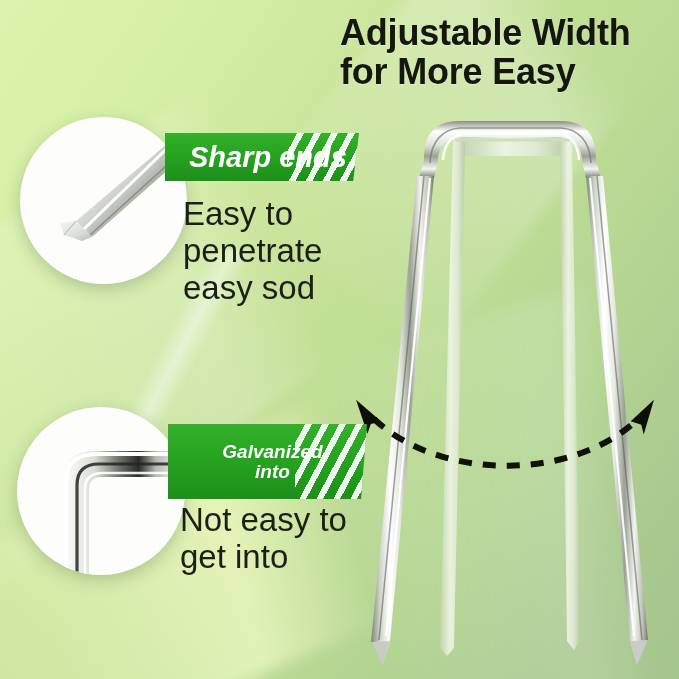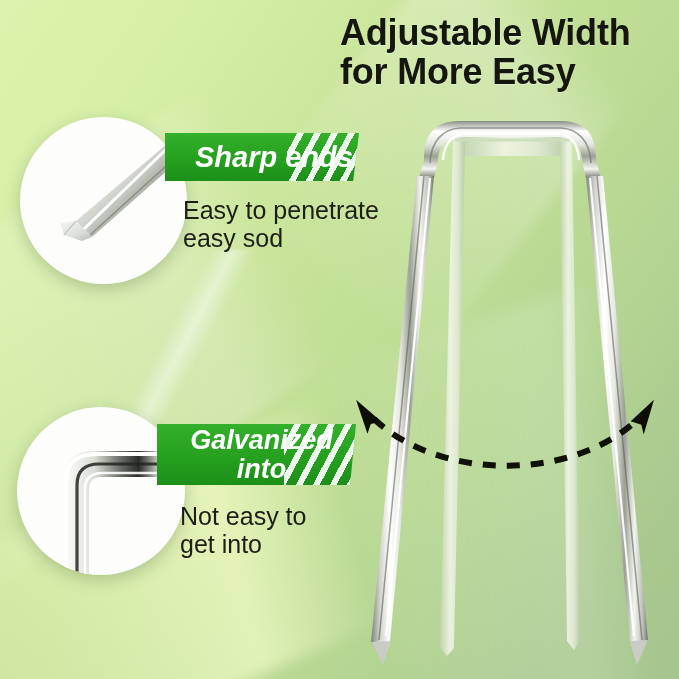--- a/index.html
+++ b/index.html
@@ -70,47 +70,47 @@
   
   .banner{
     position:absolute;
     background:linear-gradient(180deg,#34b02c 0%,#25a01f 55%,#1d8f1a 100%);
     color:#ffffff;
     font-style:italic;font-weight:700;
     display:flex;align-items:center;
     box-shadow:0 2px 5px rgba(60,90,40,.28);
     overflow:hidden;
   }
-  .banner .btext{position:relative;z-index:2;padding-left:30px;}
+  .banner .btext{position:relative;z-index:2;padding-left:24px;}
   .banner .stripes{
     position:absolute;right:0;top:0;bottom:0;width:72px;z-index:1;
     background:repeating-linear-gradient(
       118deg,
       rgba(255,255,255,0) 0px,
       rgba(255,255,255,0) 9px,
       rgba(255,255,255,.92) 9px,
       rgba(255,255,255,.92) 15px);
   }
   #banner-sharp{
     left:165px;top:133px;width:194px;height:48px;
     font-size:29px;
     clip-path:polygon(0 0, 100% 0, 97% 100%, 0 100%);
   }
   #banner-galv{
-    left:157px;top:424px;width:199px;height:61px;
-    font-size:27px;line-height:1.05;
+    left:168px;top:424px;width:199px;height:75px;
+    font-size:19px;line-height:1.05;
     clip-path:polygon(0 0, 100% 0, 97% 100%, 0 100%);
   }
   #banner-galv .btext{padding-left:10px;text-align:center;width:100%;box-sizing:border-box;}
   #banner-galv .btext .g2{display:block;}
 
   
   .caption{
     position:absolute;
-    font-size:25px;line-height:1.12;
+    font-size:33px;line-height:1.12;
     color:#1d1f16;font-weight:400;
   }
   #caption-sharp{left:183px;top:196px;width:210px;}
   #caption-galv{left:180px;top:502px;width:205px;}
   .caption .c2{display:block;}
 
   
   #staple-art{position:absolute;left:0;top:0;width:679px;height:679px;pointer-events:none;}
 
   

